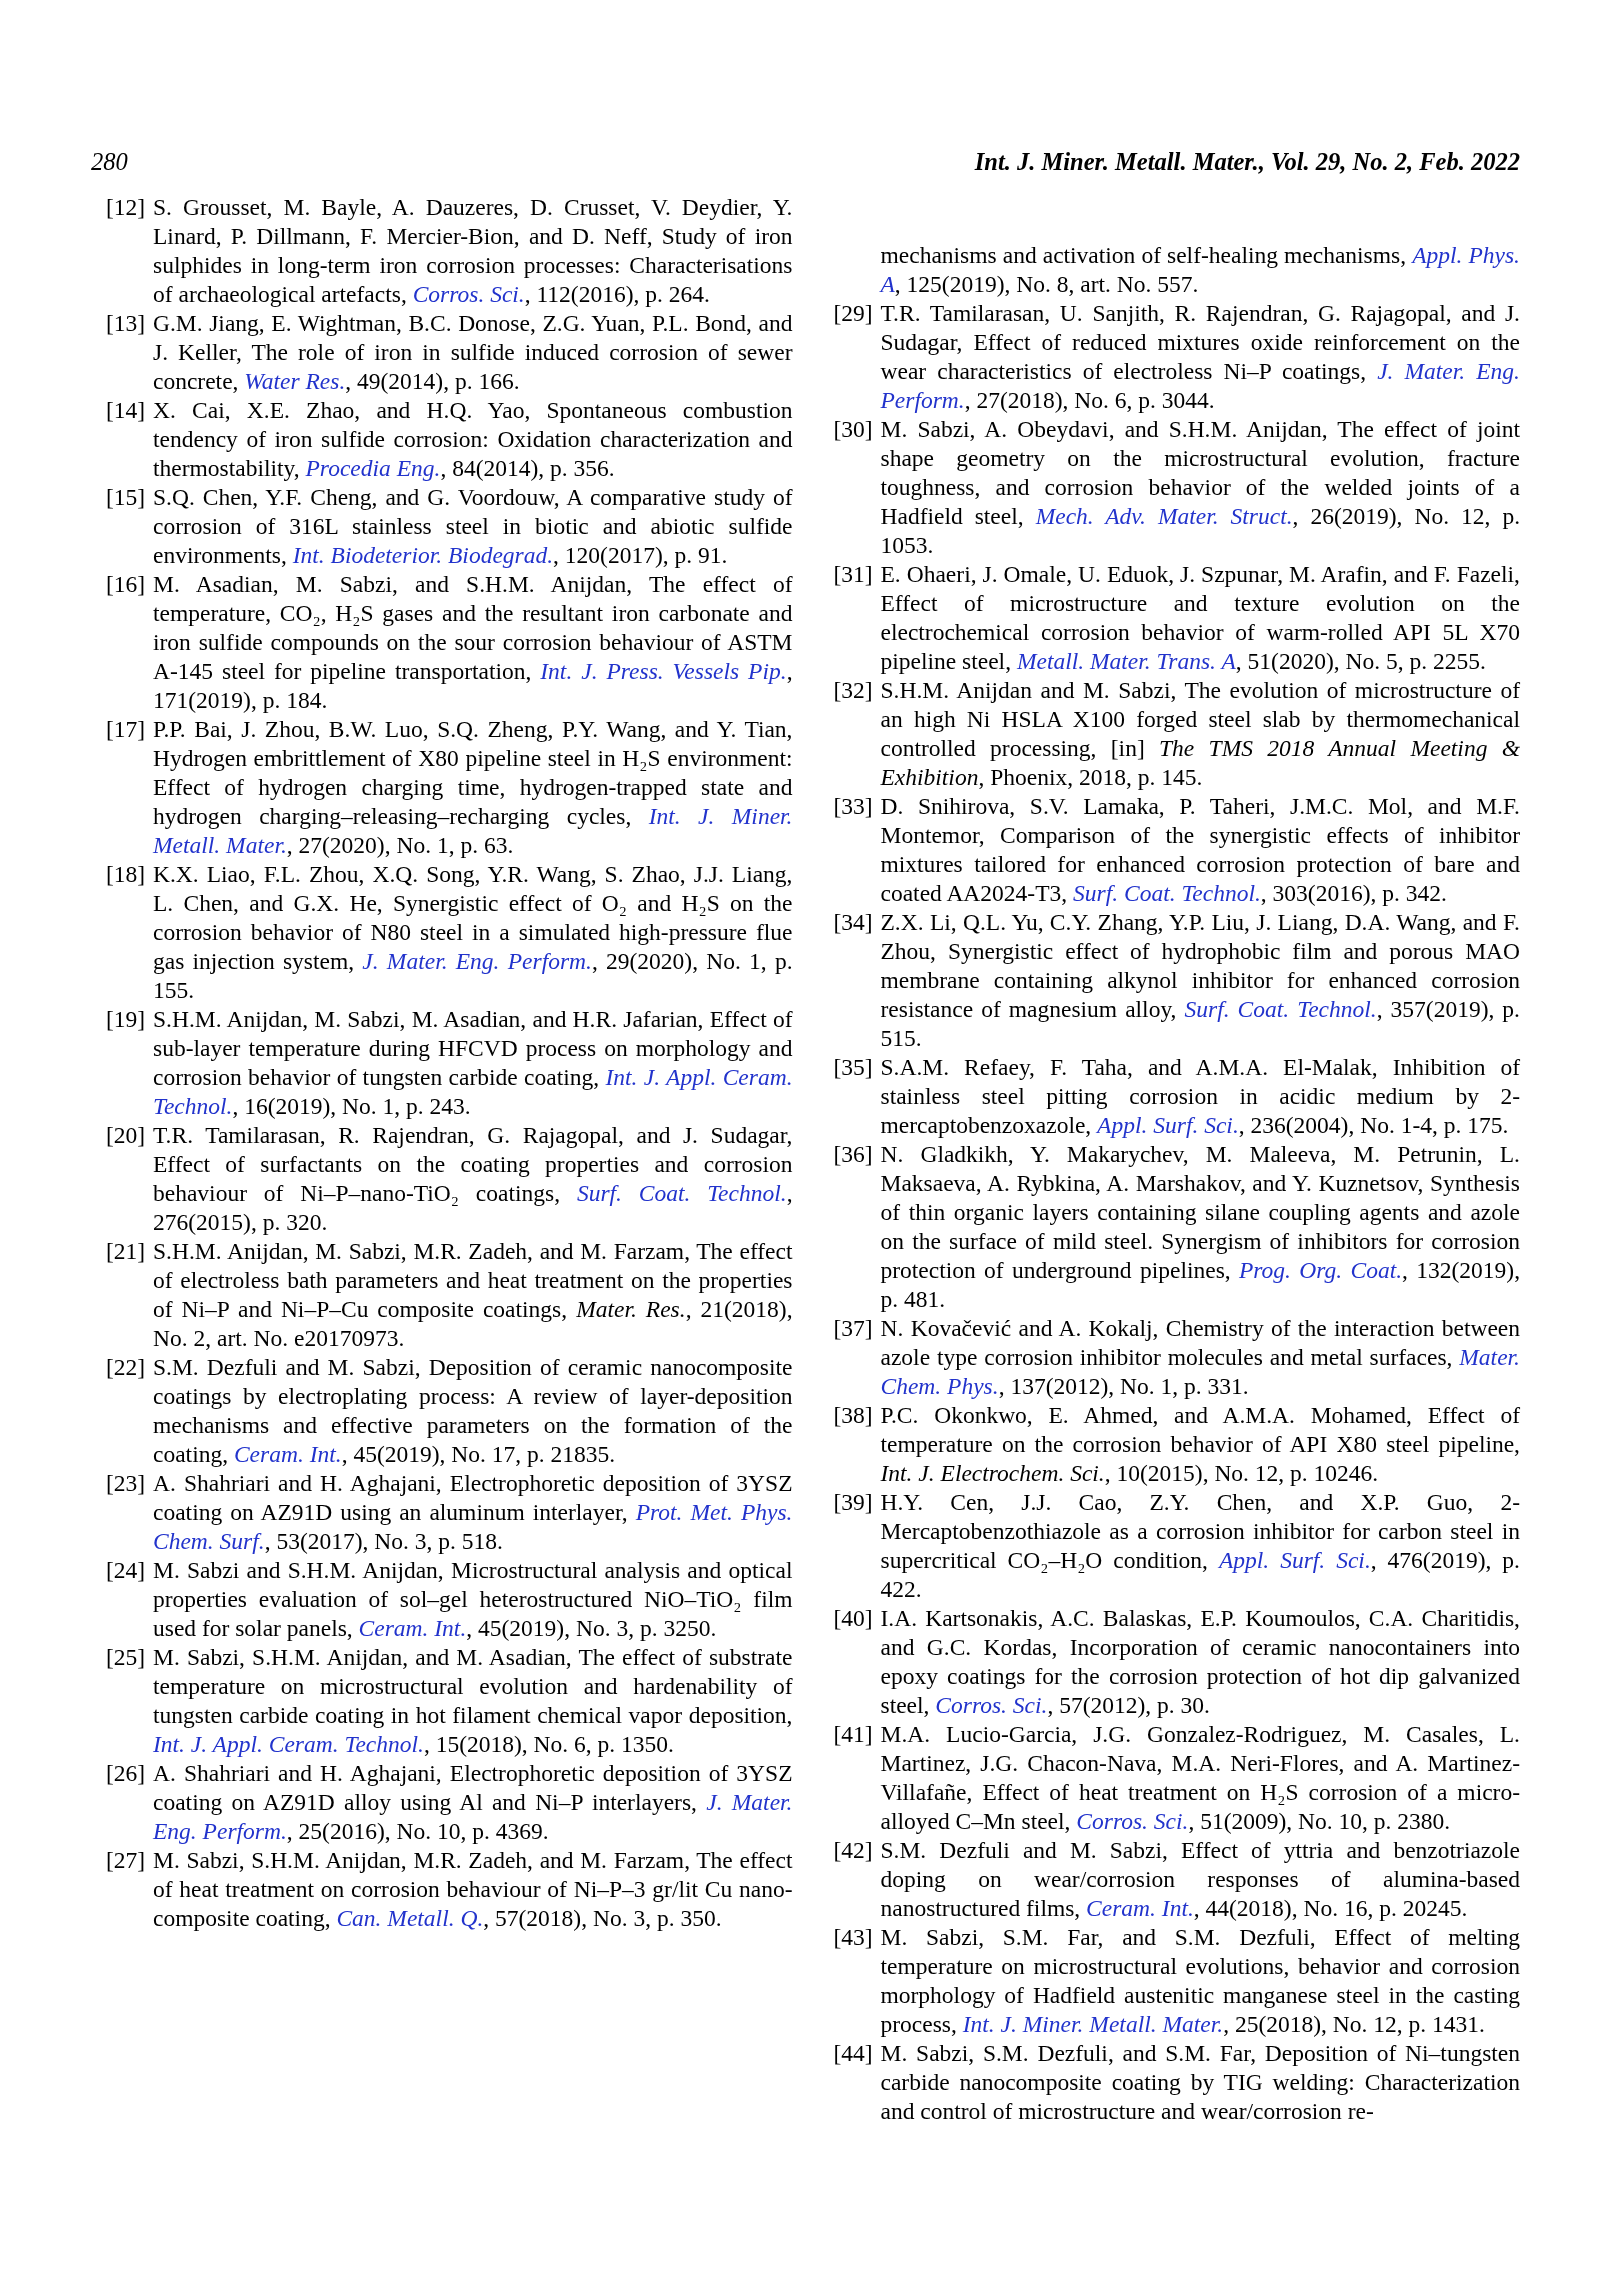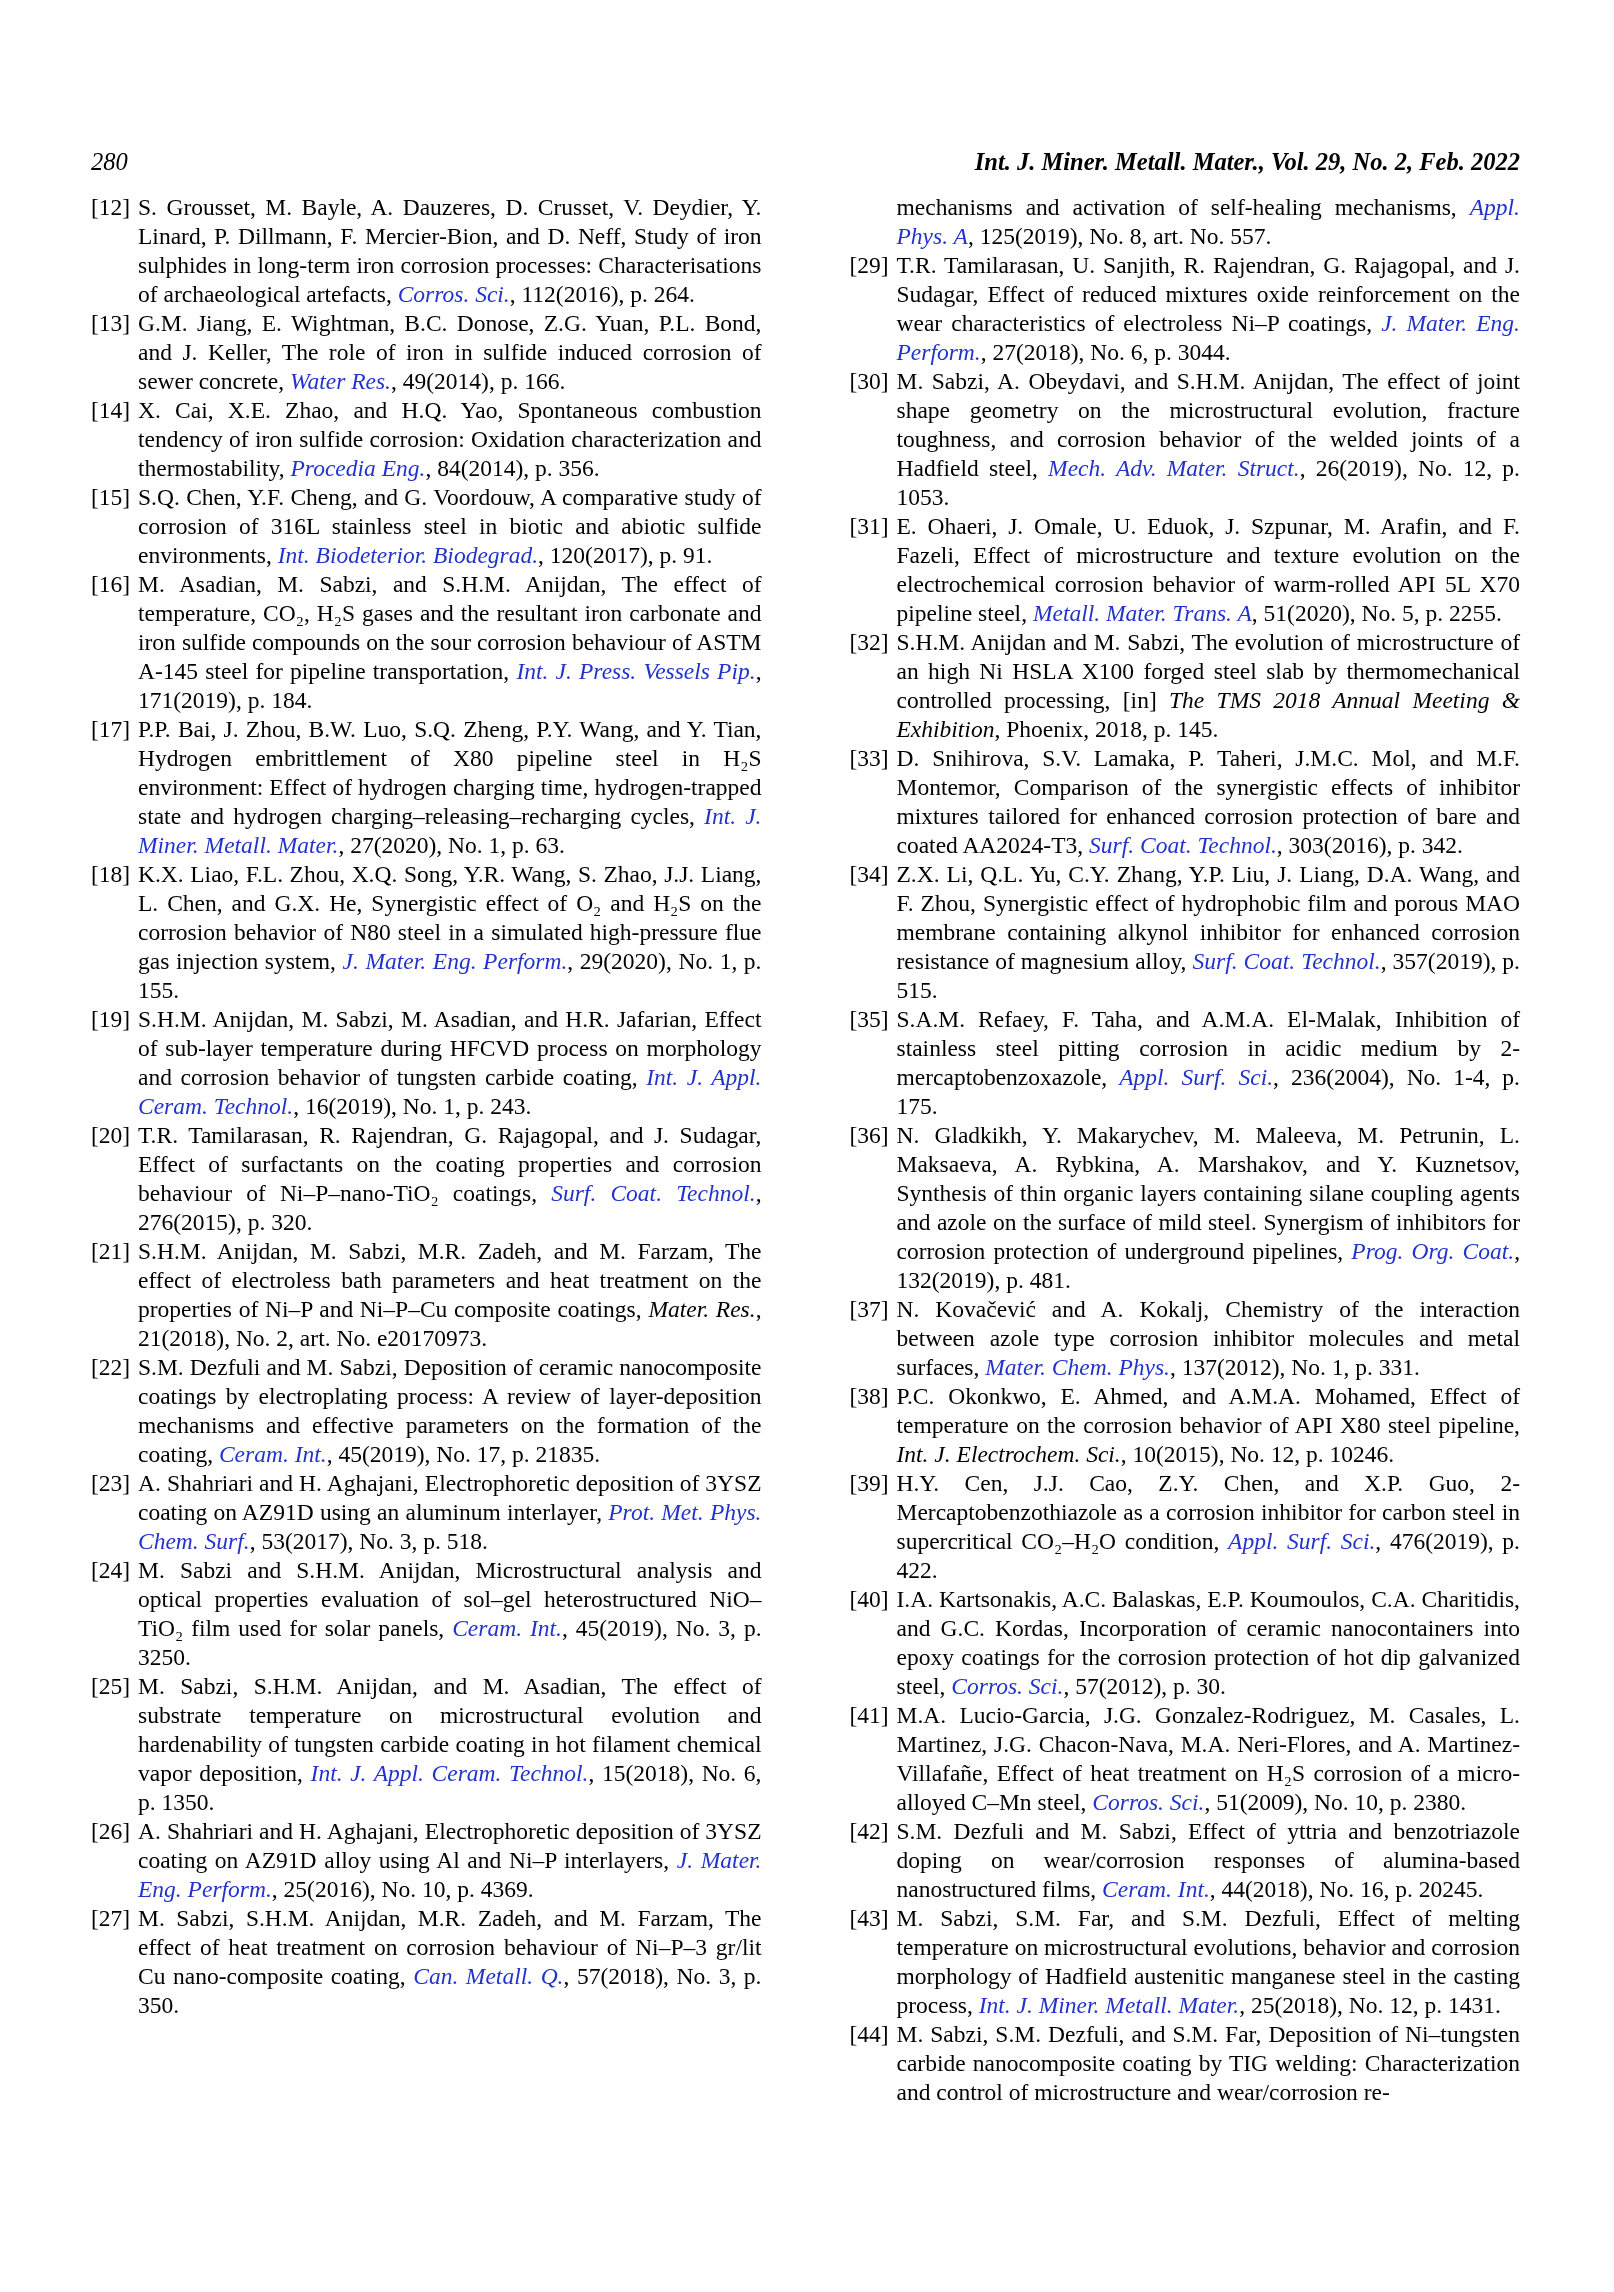--- a/index.html
+++ b/index.html
@@ -21,38 +21,39 @@
     justify-content: space-between;
     align-items: baseline;
     font-size: 24.5px;
     line-height: 29px;
   }
   .page-num { font-style: italic; }
   .journal-header { font-style: italic; font-weight: bold; text-align: center; }
   .columns {
     position: absolute;
     top: 193px;
-    left: 91px;
+    left: 106px;
     right: 94px;
     display: flex;
-    gap: 88px;
+    gap: 41px;
   }
   .col {
     flex: 1 1 0;
     font-size: 23.5px;
     line-height: 29px;
     text-align: justify;
     hyphens: none;
   }
   .ref {
     padding-left: 47px;
     text-indent: -47px;
   }
   .ref.cont {
     text-indent: 0;
+    margin-top: 48px;
   }
   .num {
     display: inline-block;
     width: 47px;
     text-indent: 0;
   }
   .seg-link {
     color: var(--link-color, #2233cc);
     font-style: italic;
   }

